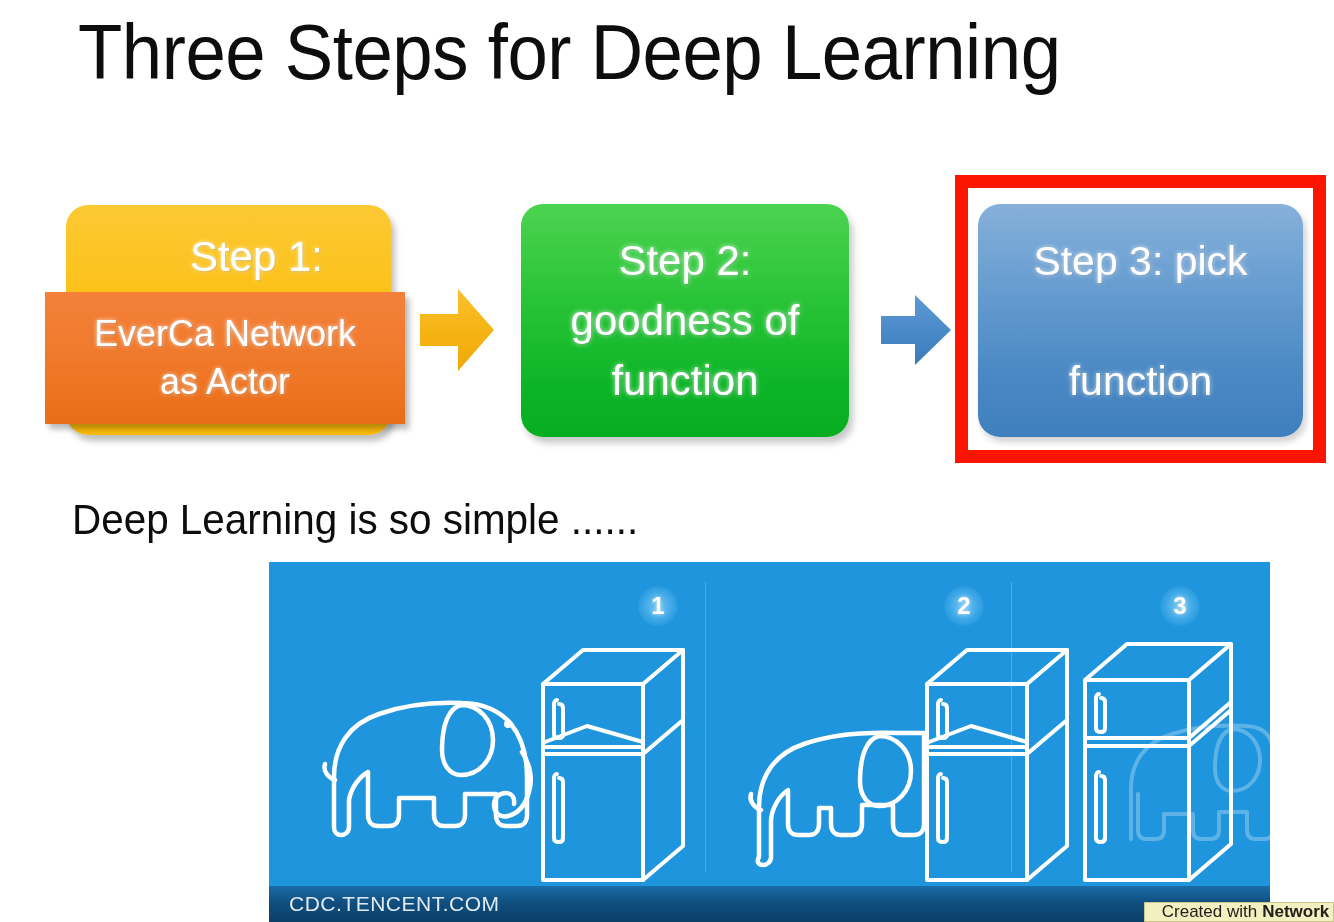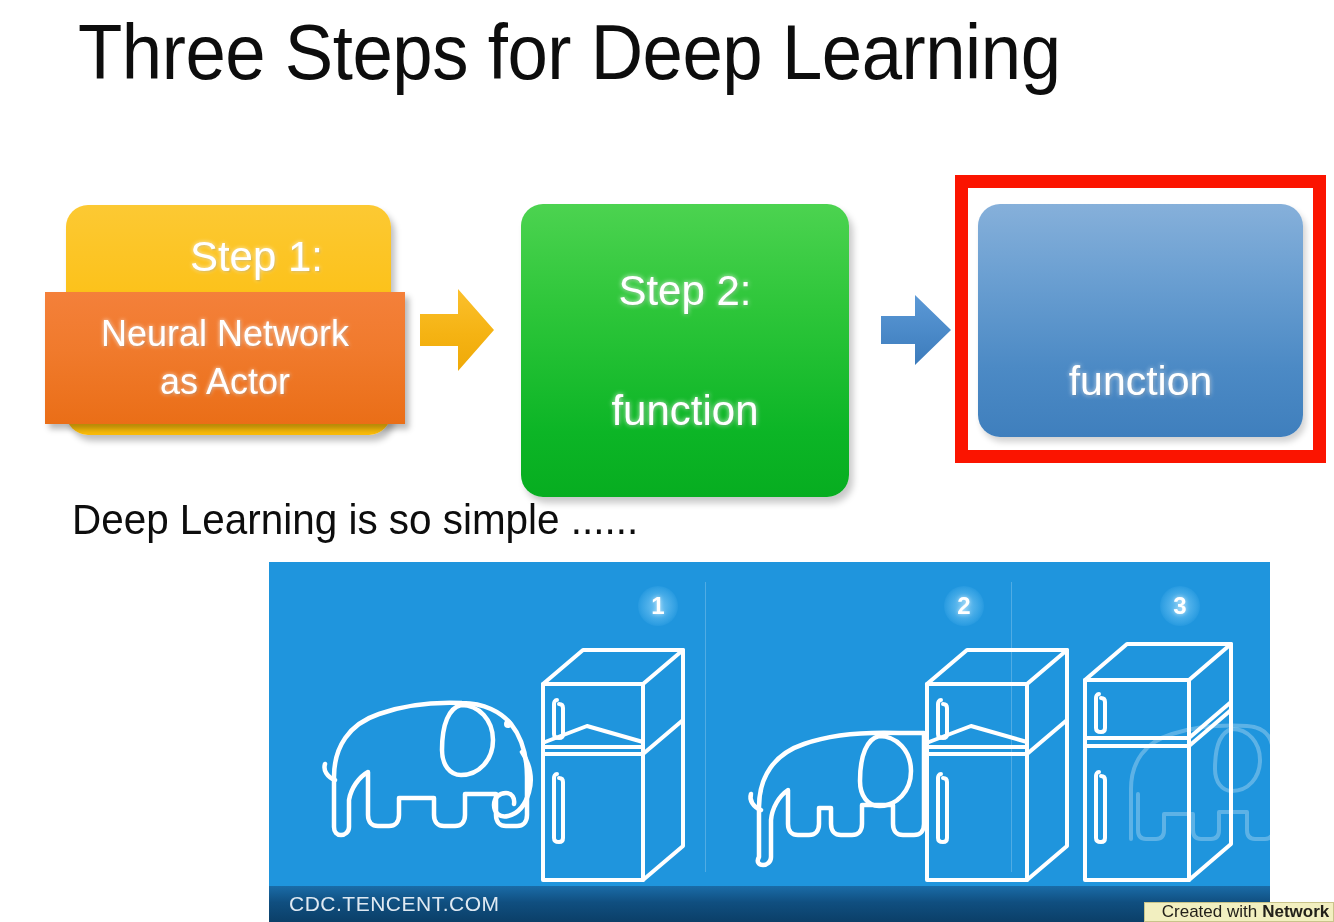--- a/index.html
+++ b/index.html
@@ -86,21 +86,21 @@
     text-shadow: 0 0 4px rgba(255,255,255,0.8), 1px 1px 2px rgba(0,0,0,0.2);
     white-space: nowrap;
   }
 
   
   .step2-box {
     position: absolute;
     left: 521px;
     top: 204px;
     width: 328px;
-    height: 293px;
+    height: 233px;
     border-radius: 22px;
     background: linear-gradient(180deg, #4cd350 0%, #2ec63a 35%, #0cb526 78%, #07ad20 100%);
     box-shadow: 4px 6px 7px rgba(0,0,0,0.22);
     display: flex;
     align-items: center;
     justify-content: center;
   }
   .step2-text {
     font-size: 42px;
     line-height: 60px;
@@ -231,62 +231,62 @@
 <body>
 
 <div class="slide-title">Three Steps for Deep Learning</div>
 
 <div class="flow">
 
   <div class="step1-box">
     <div class="step1-label">Step 1:</div>
   </div>
   <div class="step1-overlay">
-    <span>Neural Network</span>
+    <span>EverCa Network</span>
     <span>as Actor</span>
   </div>
 
   <div class="arrow-1">
     <svg width="78" height="88" viewBox="0 0 78 88">
       <defs>
         <linearGradient id="ag1" x1="0" y1="0" x2="0" y2="1">
           <stop offset="0%" stop-color="#FBC02D"></stop>
           <stop offset="55%" stop-color="#F5B313"></stop>
           <stop offset="100%" stop-color="#EFA908"></stop>
         </linearGradient>
       </defs>
       <path d="M2,28 L40,28 L40,3 L76,44 L40,85 L40,60 L2,60 Z" fill="url(#ag1)"></path>
     </svg>
   </div>
 
   <div class="step2-box">
     <div class="step2-text">
       <span>Step 2:</span><br>
-      <br>
+      <span>goodness of</span><br>
       <span>function</span>
     </div>
   </div>
 
   <div class="arrow-2">
     <svg width="76" height="76" viewBox="0 0 76 76">
       <defs>
         <linearGradient id="ag2" x1="0" y1="0" x2="0" y2="1">
           <stop offset="0%" stop-color="#5C99D6"></stop>
           <stop offset="55%" stop-color="#4A89C8"></stop>
           <stop offset="100%" stop-color="#3C7BBB"></stop>
         </linearGradient>
       </defs>
       <path d="M2,24 L36,24 L36,3 L72,38 L36,73 L36,52 L2,52 Z" fill="url(#ag2)"></path>
     </svg>
   </div>
 
   <div class="step3-highlight"></div>
   <div class="step3-box">
     <div class="step3-text">
-      <br>
+      <span>Step 3: pick</span><br>
       <br>
       <span>function</span>
     </div>
   </div>
 </div>
 
 <div class="caption">Deep Learning is so simple ......</div>
 
 <div class="picture">
 

